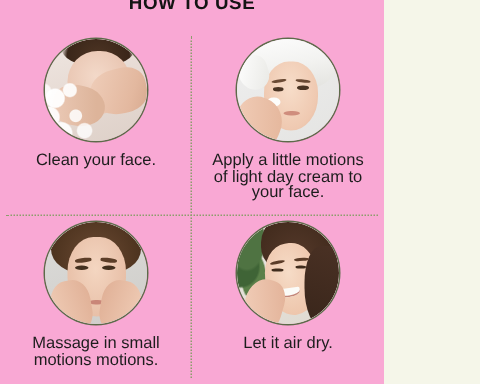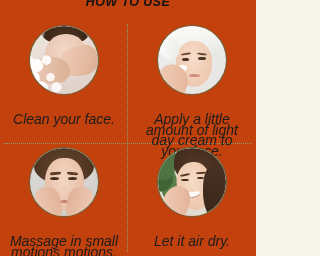--- a/index.html
+++ b/index.html
@@ -14,23 +14,22 @@
     font-family: "Liberation Sans", sans-serif;
     position: relative;
   }
 
   #poster {
     position: absolute;
     left: 0;
     top: 0;
     width: 256px;
     height: 256px;
-    background: #c2410c;
-    overflow: hidden;
-    font-style: italic;
+    background: #f9a8d4;
+    overflow: hidden;
   }
 
   
   .header {
     position: absolute;
     left: 0;
     top: -9px;
     width: 256px;
     height: 22px;
     text-align: center;
@@ -274,23 +273,23 @@
   }
   .ph4 .hand {
     position: absolute; left: 8%; top: 56%; width: 38%; height: 50%;
     background: linear-gradient(70deg,#f2d0bb 0%,#e2b197 100%);
     border-radius: 48% 40% 36% 50%;
     transform: rotate(16deg);
   }
 
   
   .caption {
-    margin: 20px auto 0;
+    margin: 8px auto 0;
     width: 112px;
-    font-size: 14px;
+    font-size: 11px;
     line-height: 10.6px;
     color: #1d1d1d;
     font-family: "Liberation Sans", sans-serif;
     text-align: center;
   }
 </style>
 </head>
 <body>
 
 <div id="poster">
@@ -323,21 +322,21 @@
         <div class="brow-l"></div>
         <div class="brow-r"></div>
         <div class="eye-l"></div>
         <div class="eye-r"></div>
         <div class="lips"></div>
         <div class="cream"></div>
         <div class="towel-knot"></div>
         <div class="hand"></div>
       </div>
     </div>
-    <div class="caption">Apply a little amount of light day cream to your face.</div>
+    <div class="caption">Apply a little motions of light day cream to your face.</div>
   </div>
 
   <div class="cell cell-bl">
     <div class="photo ph3">
       <div class="photo-inner">
         <div class="hair"></div>
         <div class="face"></div>
         <div class="brow-l"></div>
         <div class="brow-r"></div>
         <div class="eye-l"></div>

